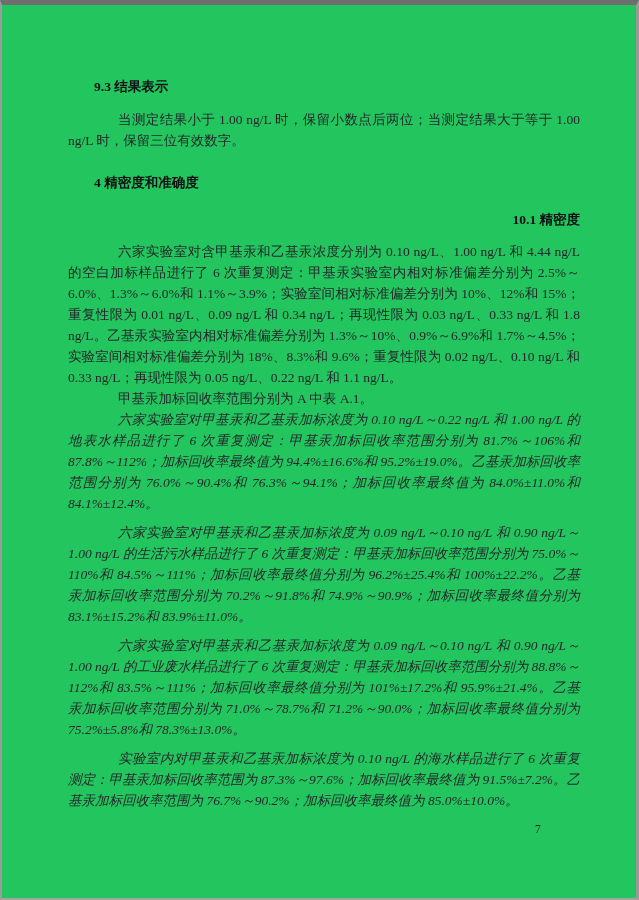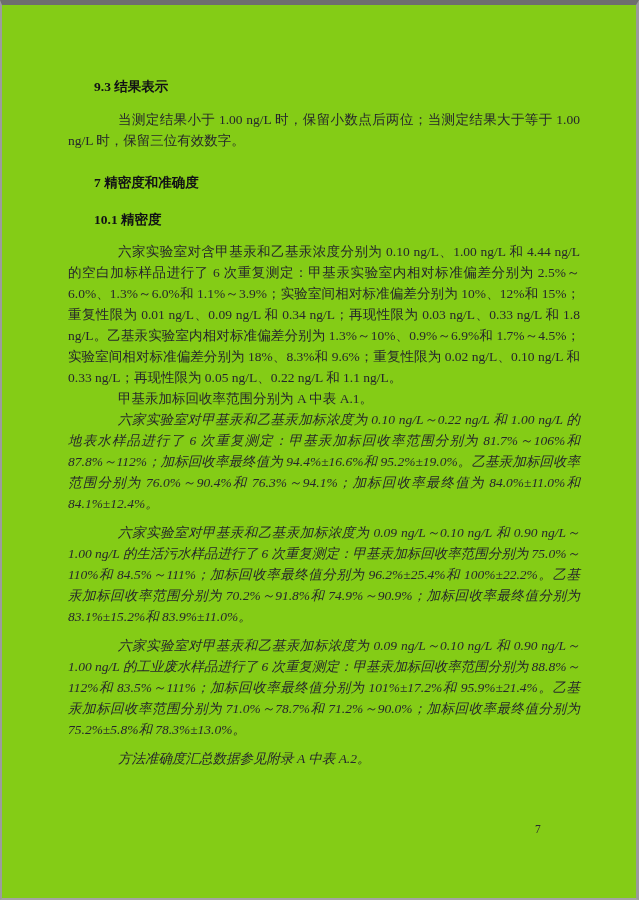--- a/index.html
+++ b/index.html
@@ -1,21 +1,21 @@
 <!DOCTYPE html>
 <html><head>
 <meta charset="utf-8">
 <style>
   html, body { margin: 0; padding: 0; background: #e8e8e8; }
   .page-wrap {
     position: relative;
     width: 639px;
     height: 900px;
     margin: 0 auto;
-    background: #84cc16;
+    background: #22c55e;
     box-sizing: border-box;
     border-top: 5px solid #6e6e6e;
     border-left: 2px solid #9c9c9c;
     border-right: 3px solid #9a9a9a;
     border-bottom: 2px solid #a3a3a3;
     overflow: hidden;
     font-family: "Liberation Serif", "DejaVu Serif", serif;
   }
   .content {
     position: absolute;
@@ -31,21 +31,21 @@
     font-weight: 700;
     color: #111115;
     padding-left: 26px;
     font-size: 13.5px;
     line-height: 16px;
     margin: 0;
     text-align: left;
   }
   .hd-93   { margin: 0 0 14px 0; }
   .hd-10   { margin: 24px 0 21px 0; }
-  .hd-101  { margin: 0 0 13px 0; }
+  .hd-101  { margin: 0 0 13px 0; text-align: right; }
   .hd-102  { margin: 19px 0 12px 0; }
   .para {
     margin: 0;
     text-indent: 50px;
   }
   .para + .para { margin-top: 0; }
   .sec-acc .para { margin-bottom: 8px; font-style: italic; }
   .gap-after { margin-bottom: 24px; }
   .page-number {
     position: absolute;
@@ -58,31 +58,31 @@
 </style>
 </head>
 <body>
 
 <div class="page-wrap">
   <div class="content">
 
     <h3 class="heading hd-93">9.3  结果表示</h3>
     <p class="para gap-after">当测定结果小于 1.00 ng/L 时，保留小数点后两位；当测定结果大于等于 1.00 ng/L 时，保留三位有效数字。</p>
 
-    <h3 class="heading hd-10">7  精密度和准确度</h3>
+    <h3 class="heading hd-10">4  精密度和准确度</h3>
 
     <h3 class="heading hd-101">10.1  精密度</h3>
     <div class="sec-prec">
       <p class="para">六家实验室对含甲基汞和乙基汞浓度分别为 0.10 ng/L、1.00 ng/L 和 4.44 ng/L 的空白加标样品进行了 6 次重复测定：甲基汞实验室内相对标准偏差分别为 2.5%～6.0%、1.3%～6.0%和 1.1%～3.9%；实验室间相对标准偏差分别为 10%、12%和 15%；重复性限为 0.01 ng/L、0.09 ng/L 和 0.34 ng/L；再现性限为 0.03 ng/L、0.33 ng/L 和 1.8 ng/L。乙基汞实验室内相对标准偏差分别为 1.3%～10%、0.9%～6.9%和 1.7%～4.5%；实验室间相对标准偏差分别为 18%、8.3%和 9.6%；重复性限为 0.02 ng/L、0.10 ng/L 和 0.33 ng/L；再现性限为 0.05 ng/L、0.22 ng/L 和 1.1 ng/L。</p>
       <p class="para">甲基汞加标回收率范围分别为 A 中表 A.1。</p>
     </div>
 
     <div class="sec-acc">
       <p class="para">六家实验室对甲基汞和乙基汞加标浓度为 0.10 ng/L～0.22 ng/L 和 1.00 ng/L 的地表水样品进行了 6 次重复测定：甲基汞加标回收率范围分别为 81.7%～106%和 87.8%～112%；加标回收率最终值为 94.4%±16.6%和 95.2%±19.0%。乙基汞加标回收率范围分别为 76.0%～90.4%和 76.3%～94.1%；加标回收率最终值为 84.0%±11.0%和 84.1%±12.4%。</p>
       <p class="para">六家实验室对甲基汞和乙基汞加标浓度为 0.09 ng/L～0.10 ng/L 和 0.90 ng/L～1.00 ng/L 的生活污水样品进行了 6 次重复测定：甲基汞加标回收率范围分别为 75.0%～110%和 84.5%～111%；加标回收率最终值分别为 96.2%±25.4%和 100%±22.2%。乙基汞加标回收率范围分别为 70.2%～91.8%和 74.9%～90.9%；加标回收率最终值分别为 83.1%±15.2%和 83.9%±11.0%。</p>
       <p class="para">六家实验室对甲基汞和乙基汞加标浓度为 0.09 ng/L～0.10 ng/L 和 0.90 ng/L～1.00 ng/L 的工业废水样品进行了 6 次重复测定：甲基汞加标回收率范围分别为 88.8%～112%和 83.5%～111%；加标回收率最终值分别为 101%±17.2%和 95.9%±21.4%。乙基汞加标回收率范围分别为 71.0%～78.7%和 71.2%～90.0%；加标回收率最终值分别为 75.2%±5.8%和 78.3%±13.0%。</p>
-      <p class="para">方法准确度汇总数据参见附录 A 中表 A.2。</p>
+      <p class="para">实验室内对甲基汞和乙基汞加标浓度为 0.10 ng/L 的海水样品进行了 6 次重复测定：甲基汞加标回收率范围为 87.3%～97.6%；加标回收率最终值为 91.5%±7.2%。乙基汞加标回收率范围为 76.7%～90.2%；加标回收率最终值为 85.0%±10.0%。</p>
     </div>
 
   </div>
 
   <div class="page-number">7</div>
 </div>
 
 </body></html>

